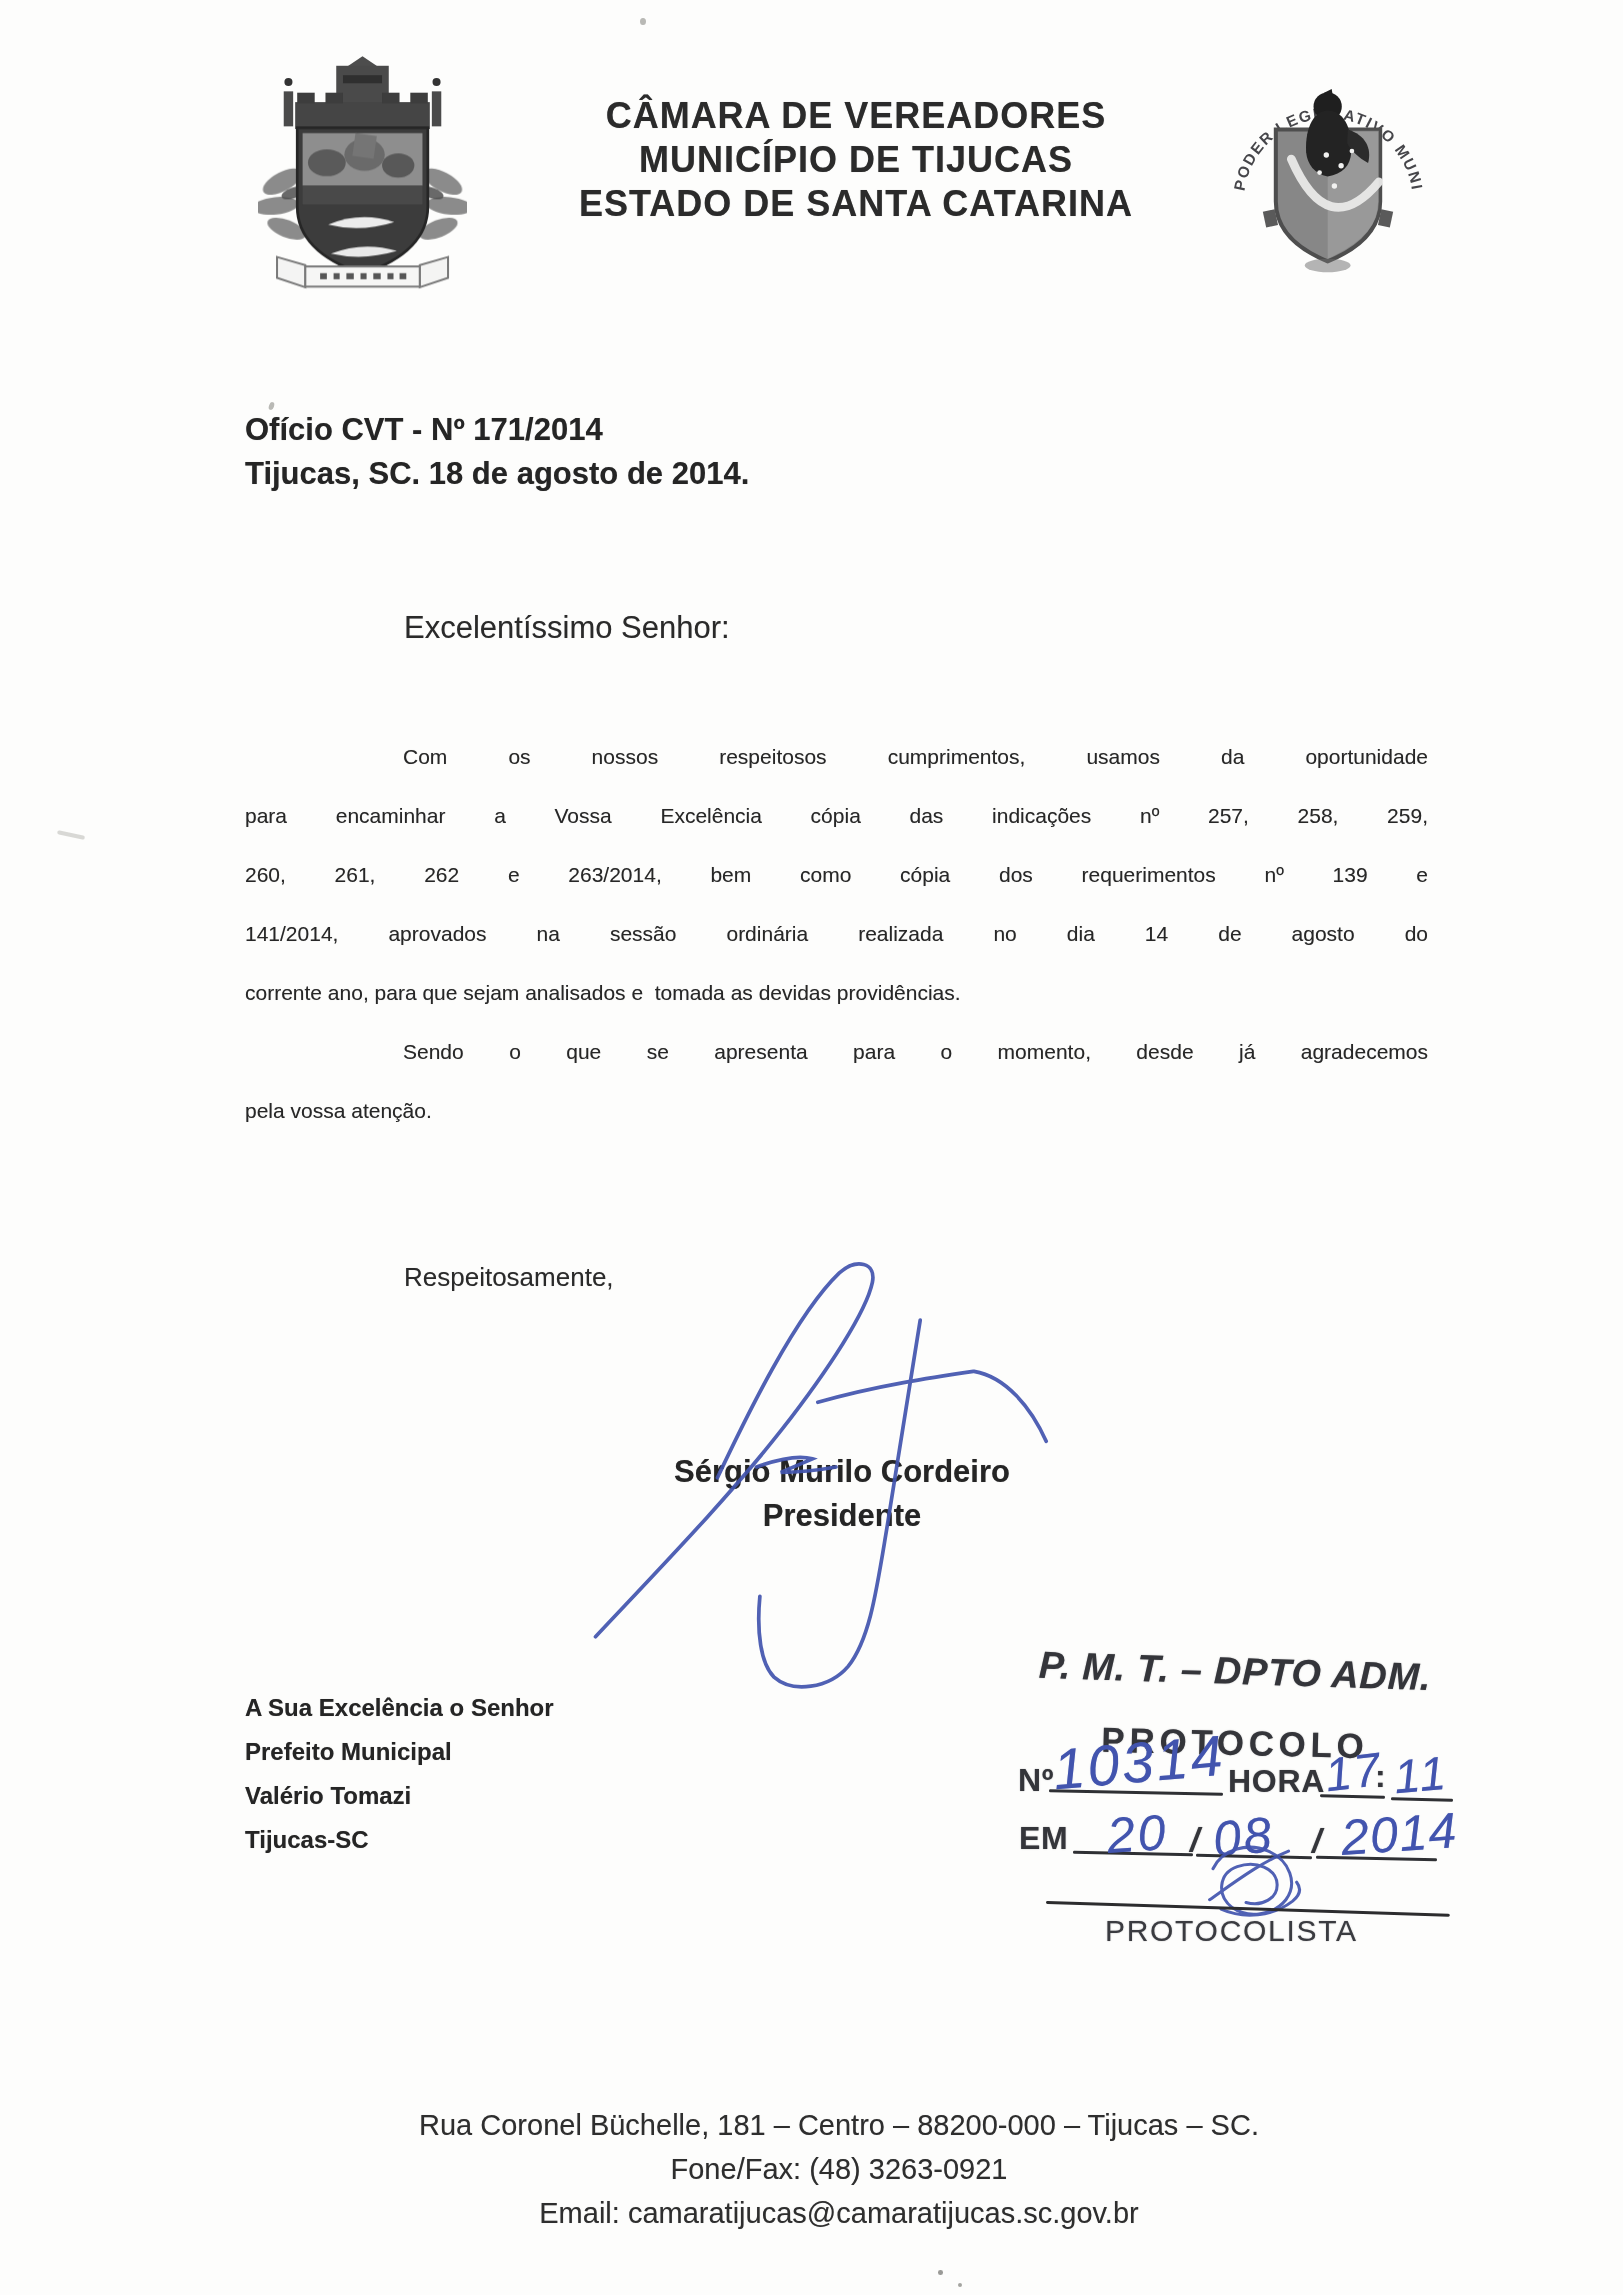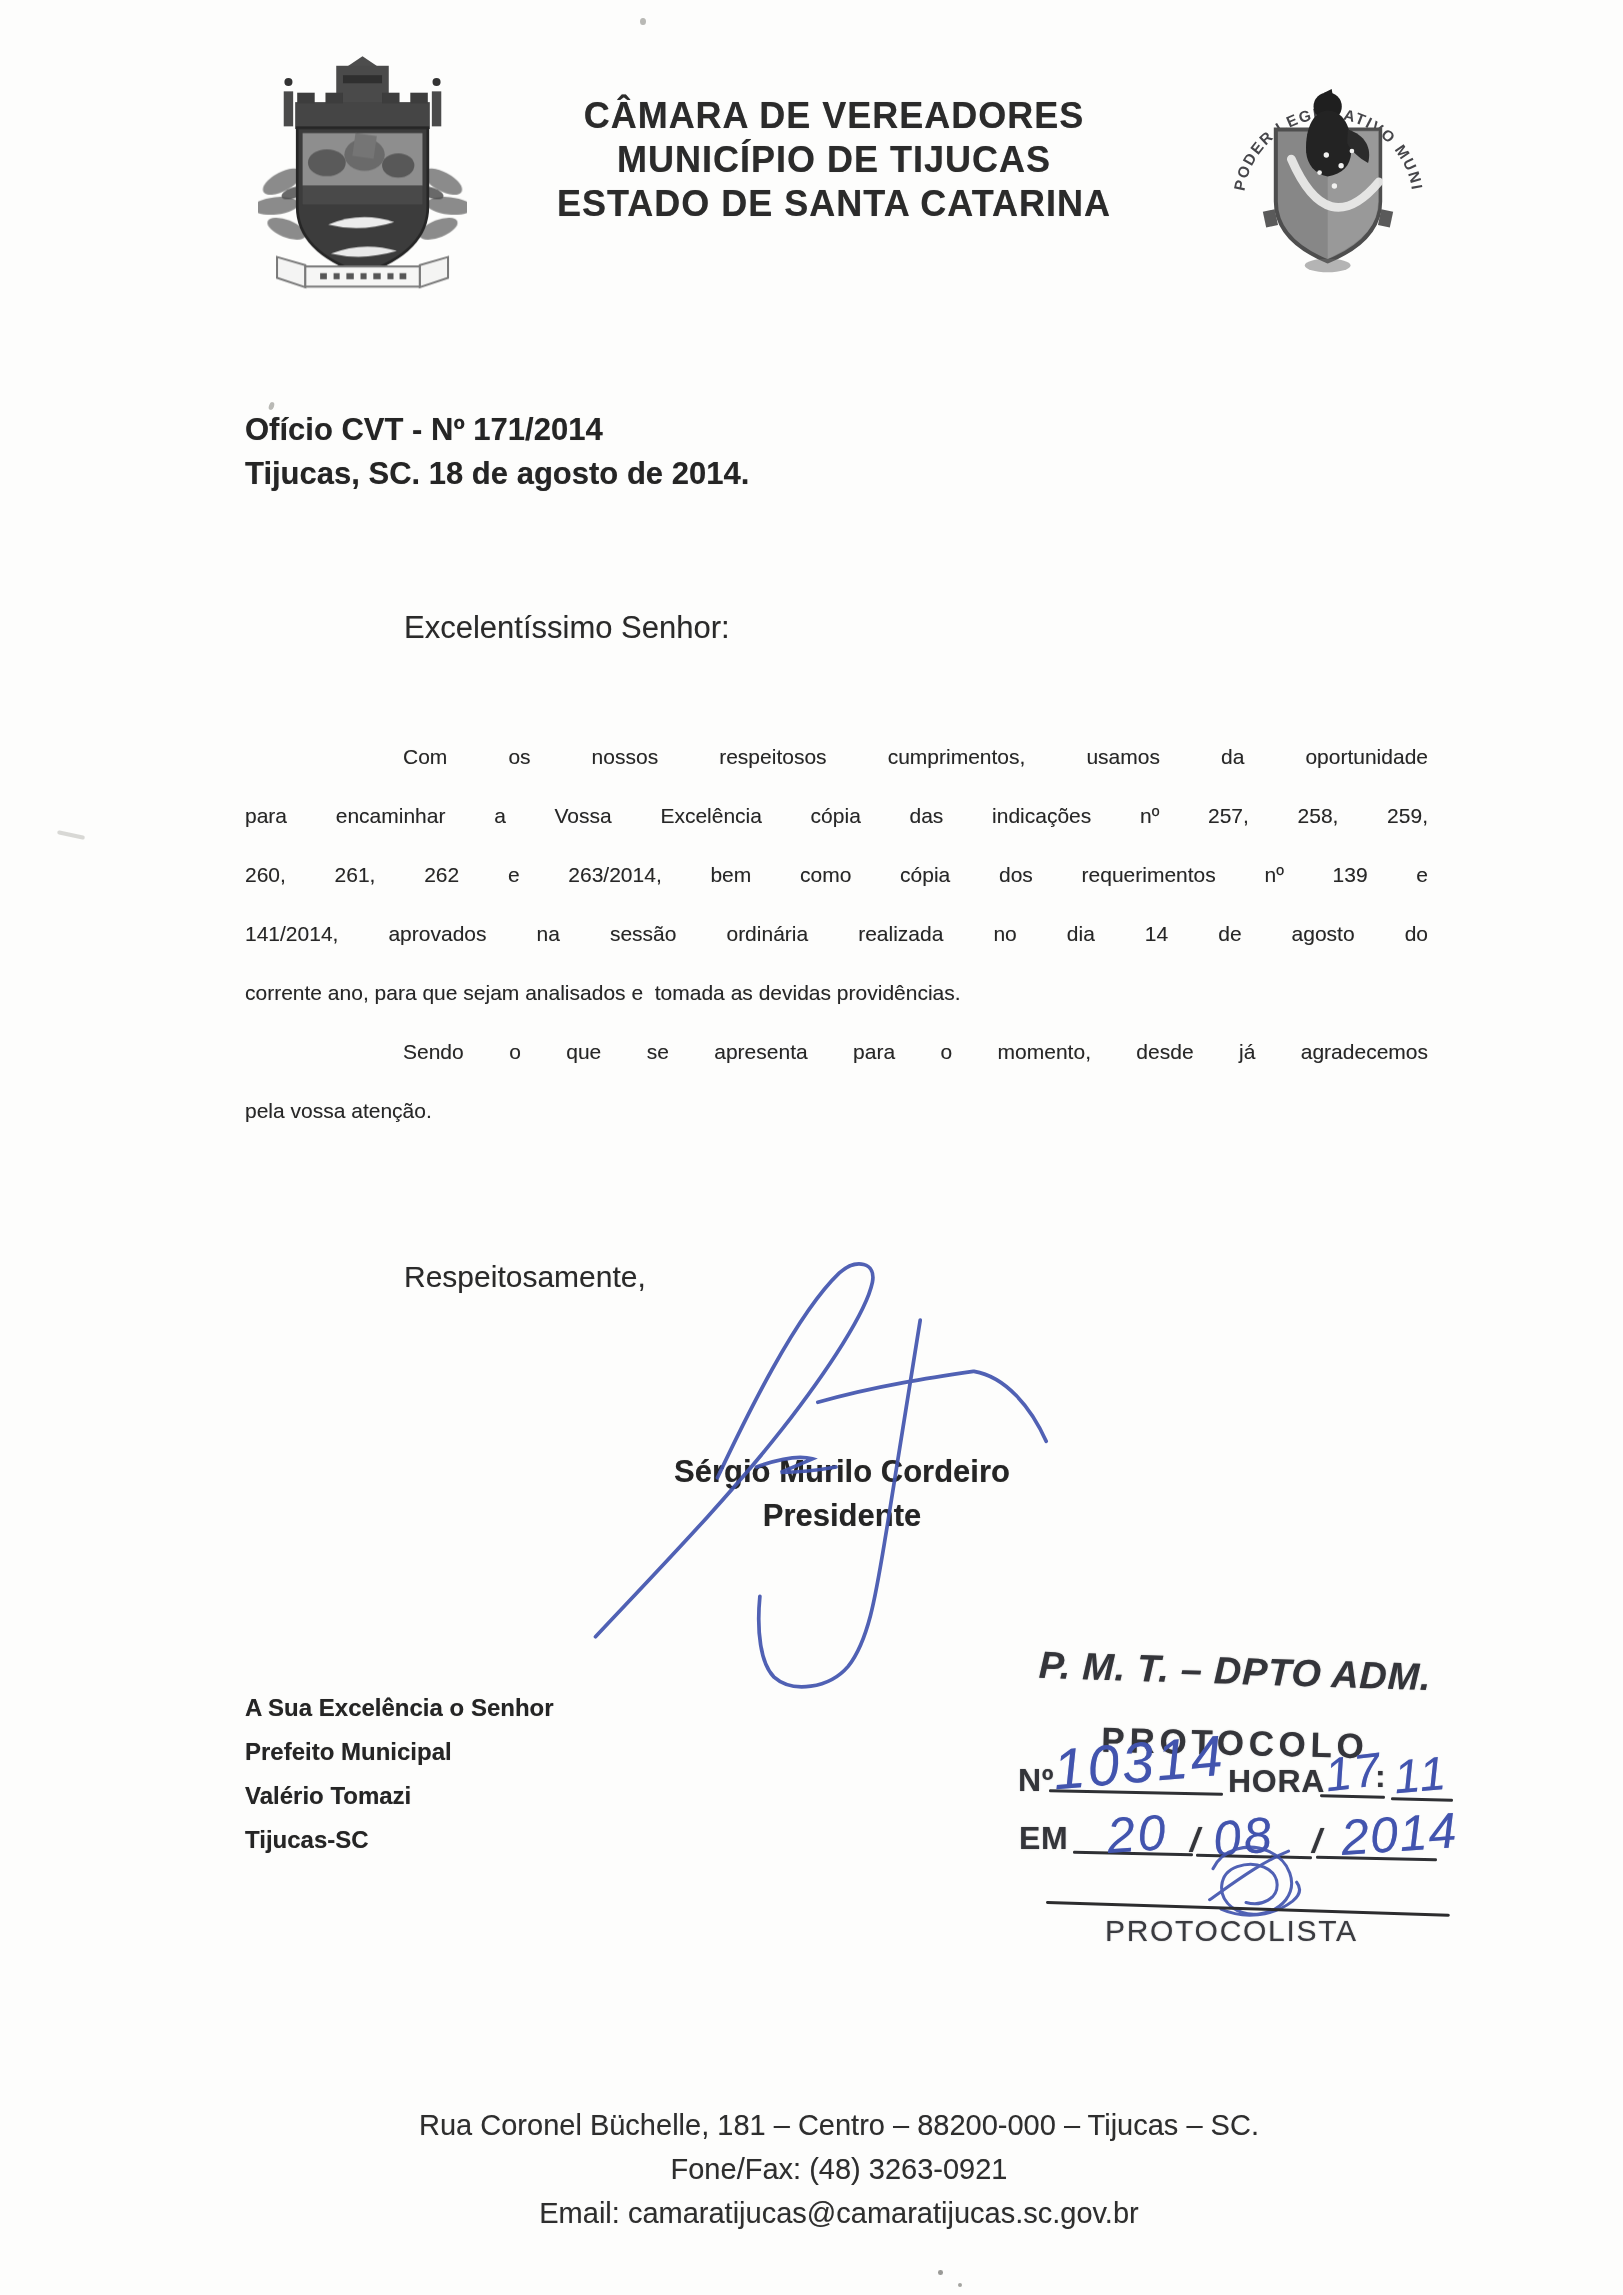--- a/index.html
+++ b/index.html
@@ -7,21 +7,21 @@
     position:relative;
     width:1624px;height:2295px;
     background:#fdfdfc;
     overflow:hidden;
     font-family:"Liberation Sans", sans-serif;
     color:#242424;
   }
   .abs{position:absolute;}
   
   .org-title{
-    left:477px;top:94px;width:714px;
+    left:499px;top:94px;width:714px;
     text-align:center;
     font-size:36px;font-weight:bold;line-height:44px;
     letter-spacing:1px;color:#2b2b2b;
     text-shadow:0 0 0.7px rgba(20,20,20,.45);
   }
   
   .ref{
     left:245px;top:408px;
     font-size:31px;font-weight:bold;line-height:44px;color:#252525;
     text-shadow:0 0 0.7px rgba(20,20,20,.4);
@@ -33,21 +33,21 @@
   }
   .body-block{
     left:245px;top:727px;width:1183px;
     font-size:21px;line-height:59px;color:#272727;
     text-shadow:0 0 0.7px rgba(30,30,30,.3);
   }
   .body-block .line{text-align:justify;text-align-last:justify;}
   .body-block .line.noj{text-align:right;text-align-last:left;white-space:pre-wrap;}
   .body-block .line.ind{text-indent:158px;}
   .closing{
-    left:404px;top:1255px;font-size:30px;line-height:44px;color:#2a2a2a;
+    left:404px;top:1255px;font-size:26px;line-height:44px;color:#2a2a2a;
     text-shadow:0 0 0.7px rgba(30,30,30,.3);
   }
   .signer{
     left:640px;top:1450px;width:404px;text-align:center;
     font-size:31px;font-weight:bold;line-height:44px;color:#252525;
     text-shadow:0 0 0.7px rgba(20,20,20,.4);
   }
   .addressee{
     left:245px;top:1686px;
     font-size:24px;font-weight:bold;line-height:44px;color:#252525;

